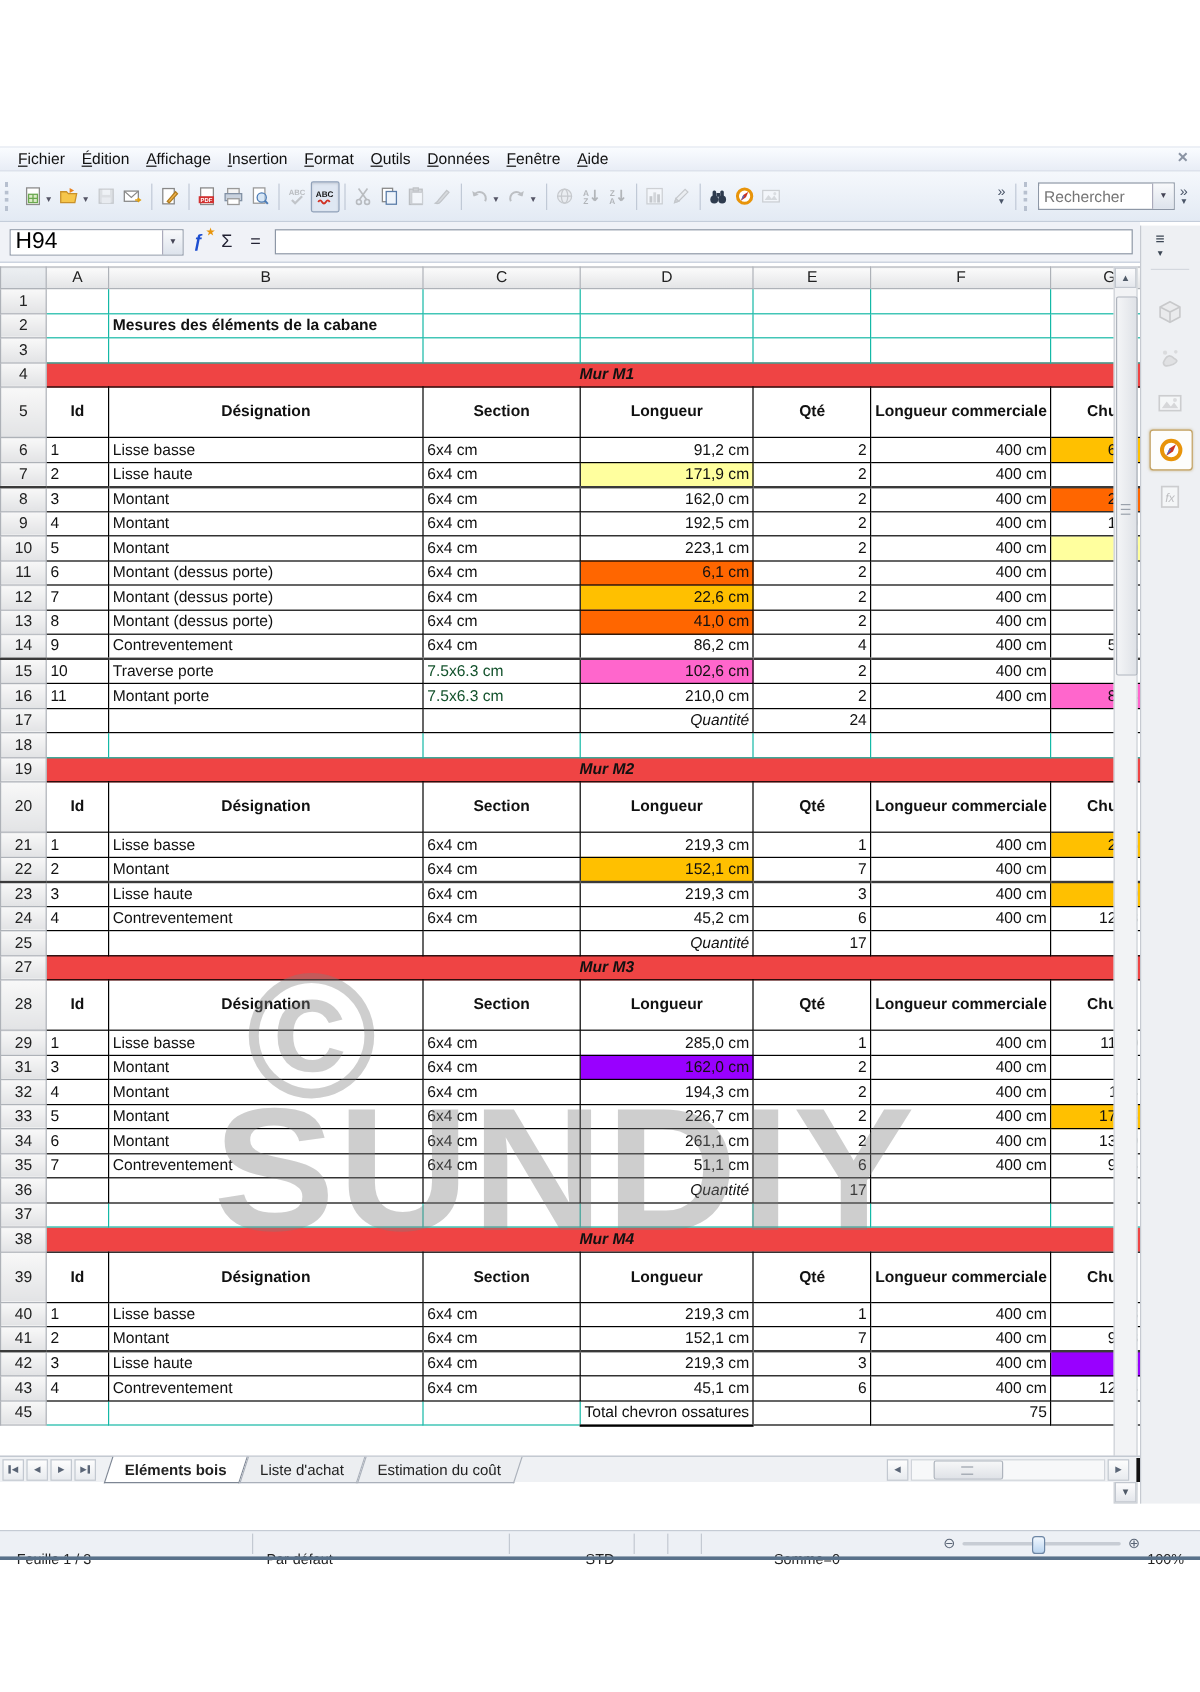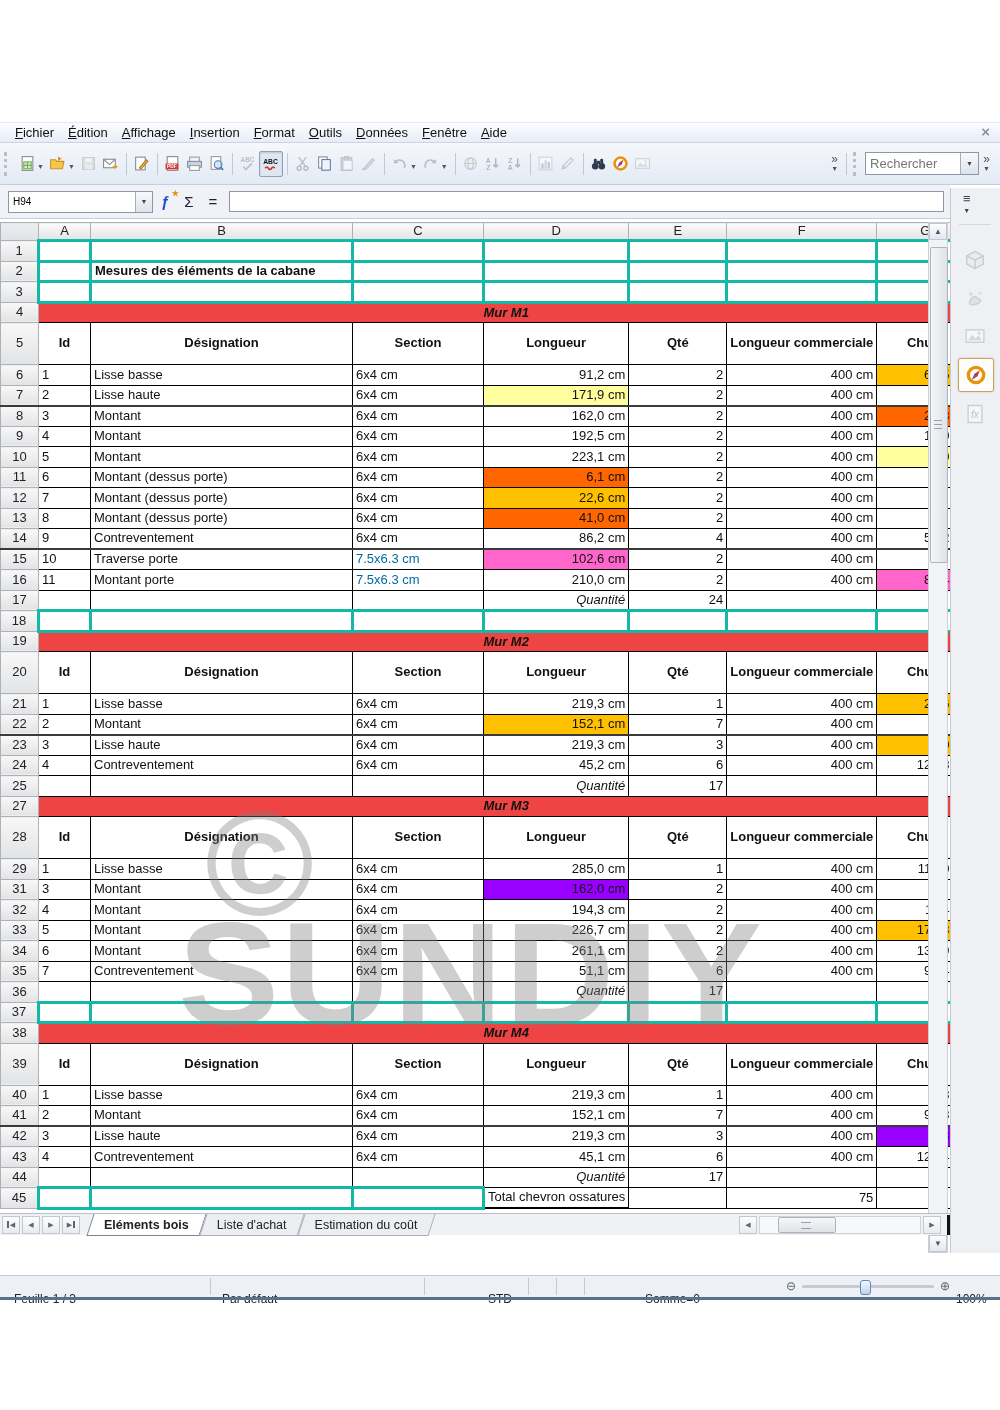--- a/index.html
+++ b/index.html
@@ -27,45 +27,45 @@
   .ovf .dn{font-size:7px;}
   .searchbox{display:flex;align-items:center;border:1px solid #8d97a6;background:#fff;height:21px;}
   .searchbox input{border:none;outline:none;width:86px;height:17px;font-size:13px;color:#444;
      font-family:"Liberation Sans",sans-serif;padding:0 4px;}
   .searchbox .dd{width:17px;height:21px;border-left:1px solid #aab;display:flex;align-items:center;justify-content:center;
      font-size:7px;color:#445;background:linear-gradient(#f8f9fb,#dde3ec);}
   
   .formulabar{position:absolute;left:0;top:185px;width:950px;height:34px;background:#f0f2f7;
     border-bottom:1px solid #c4cdda;display:flex;align-items:center;box-sizing:border-box;padding-left:8px;}
   .namebox{display:flex;border:1px solid #8d97a6;background:#fff;height:20px;}
-  .namebox input{width:118px;border:none;outline:none;font-size:10px;padding:0 4px;font-family:"Liberation Sans",sans-serif;}
+  .namebox input{width:118px;border:none;outline:none;font-size:19px;padding:0 4px;font-family:"Liberation Sans",sans-serif;}
   .namebox .dd{width:16px;display:flex;align-items:center;justify-content:center;font-size:7px;color:#445;
      border-left:1px solid #aab;background:linear-gradient(#f8f9fb,#dde3ec);}
   .fbtn{width:24px;height:22px;display:flex;align-items:center;justify-content:center;font-size:15px;color:#223;}
   .fx{color:#1d4ed0;font-style:italic;font-weight:bold;position:relative;}
   .fx .spark{position:absolute;top:-2px;right:-2px;font-size:8px;color:#e8940a;font-style:normal;}
   .finput{flex:1;height:19px;border:1px solid #8d97a6;background:#fff;margin:0 6px 0 4px;}
   
   .grid-wrap{position:absolute;left:0;top:222px;}
   table.sheet{border-collapse:collapse;table-layout:fixed;}
   table.sheet td,table.sheet th{padding:0 3px;font-size:13px;line-height:1.1;overflow:visible;white-space:nowrap;
      box-sizing:border-box;}
   th.ch{background:linear-gradient(#fbfbfb,#e3e4e6);border:1px solid #aeb2b8;font-weight:normal;font-size:12px;
      height:18px;color:#222;}
   th.corner{background:linear-gradient(#eceff2,#dfe2e6);border:1px solid #aeb2b8;}
   th.sliver{background:#6ea3e0;border:1px solid #4a86c8;padding:0;}
   td.rh{background:linear-gradient(#f8f8f8,#e2e3e5);border:1px solid #aeb2b8;text-align:center;font-size:12px;color:#222;}
-  td.gl{border:3px solid #14b8a6;}
+  td.gl{border:1px solid #14b8a6;}
   td.slv{border:none;}
   td.tb{border:1.5px solid #000;}
   td.ttl{border:1.5px solid #000;background:#ef4444;text-align:center;font-weight:bold;font-style:italic;}
   td.hdr{text-align:center;font-weight:bold;white-space:normal;vertical-align:middle;}
   td.al{text-align:left;} td.ar{text-align:right;}
   td.b{font-weight:bold;} td.nw{white-space:nowrap;}
-  td.red{color:#0369a1;}
+  td.red{color:#14532d;}
   td.qlbl{font-weight:normal;font-style:italic;}
   td.bb2{border-bottom:2.5px solid #000;}
   tr.pbr td{border-bottom:2.5px solid #3a3a3a;}
   td.bg-gold{background:#FFC000;} td.bg-paleyellow{background:#FFFF9E;}
   td.bg-orange{background:#FF6600;} td.bg-pink{background:#FF66CC;} td.bg-purple{background:#9900FF;}
   
   .wm{position:absolute;pointer-events:none;z-index:5;color:rgba(125,125,125,.38);font-weight:bold;line-height:1;}
   .wm-sym{left:205px;top:568px;font-size:148px;}
   .wm-txt{left:178px;top:680px;font-size:146px;letter-spacing:2px;transform:scaleX(1.04);transform-origin:left;}
   
@@ -881,31 +881,20 @@
             <td class="tb al">4</td>
             <td class="tb al">Contreventement</td>
             <td class="tb al">6x4 cm</td>
             <td class="tb ar">45,1 cm</td>
             <td class="tb ar">6</td>
             <td class="tb ar">400 cm</td>
             <td class="tb ar">129,4 cm</td>
             <td class="slv"></td>
           </tr>
           <tr style="height:20.5px">
-            <td class="rh">44</td>
-            <td class="tb"></td>
-            <td class="tb"></td>
-            <td class="tb"></td>
-            <td class="tb ar qlbl">Quantité</td>
-            <td class="tb ar">17</td>
-            <td class="tb"></td>
-            <td class="tb"></td>
-            <td class="slv"></td>
-          </tr>
-          <tr style="height:20.5px">
             <td class="rh">45</td>
             <td class="gl"></td>
             <td class="gl"></td>
             <td class="gl"></td>
             <td class="tb al nw bb2">Total chevron ossatures</td>
             <td class="tb"></td>
             <td class="tb ar">75</td>
             <td class="tb"></td>
             <td class="slv"></td>
           </tr>

